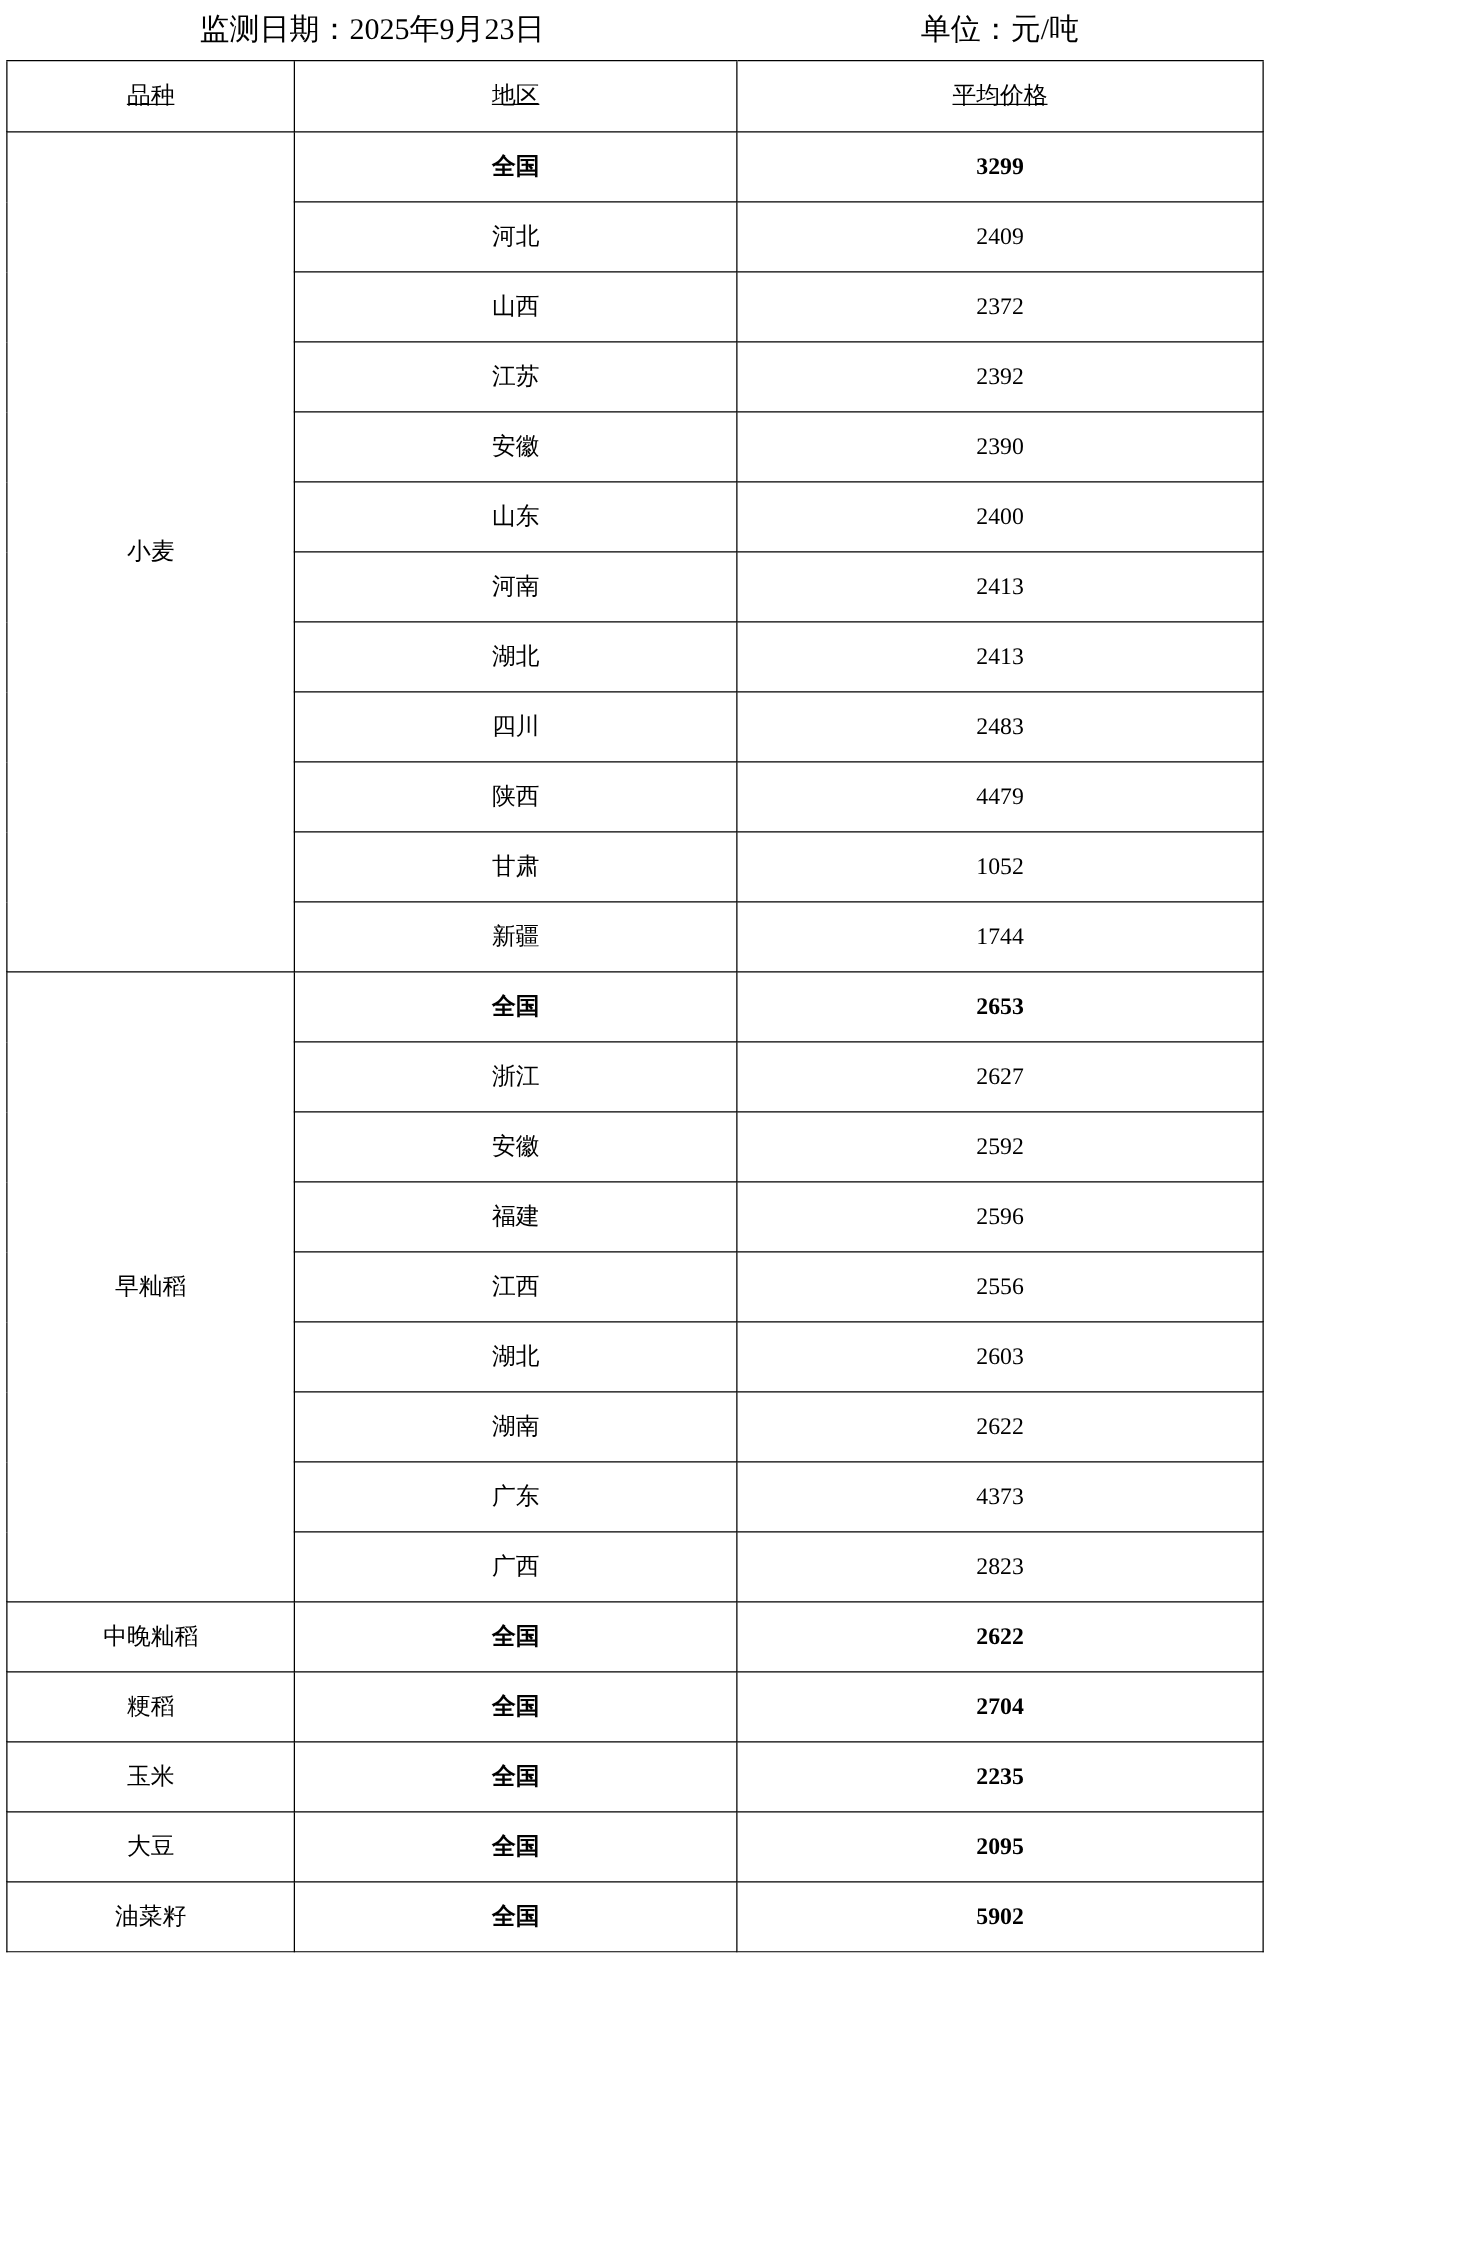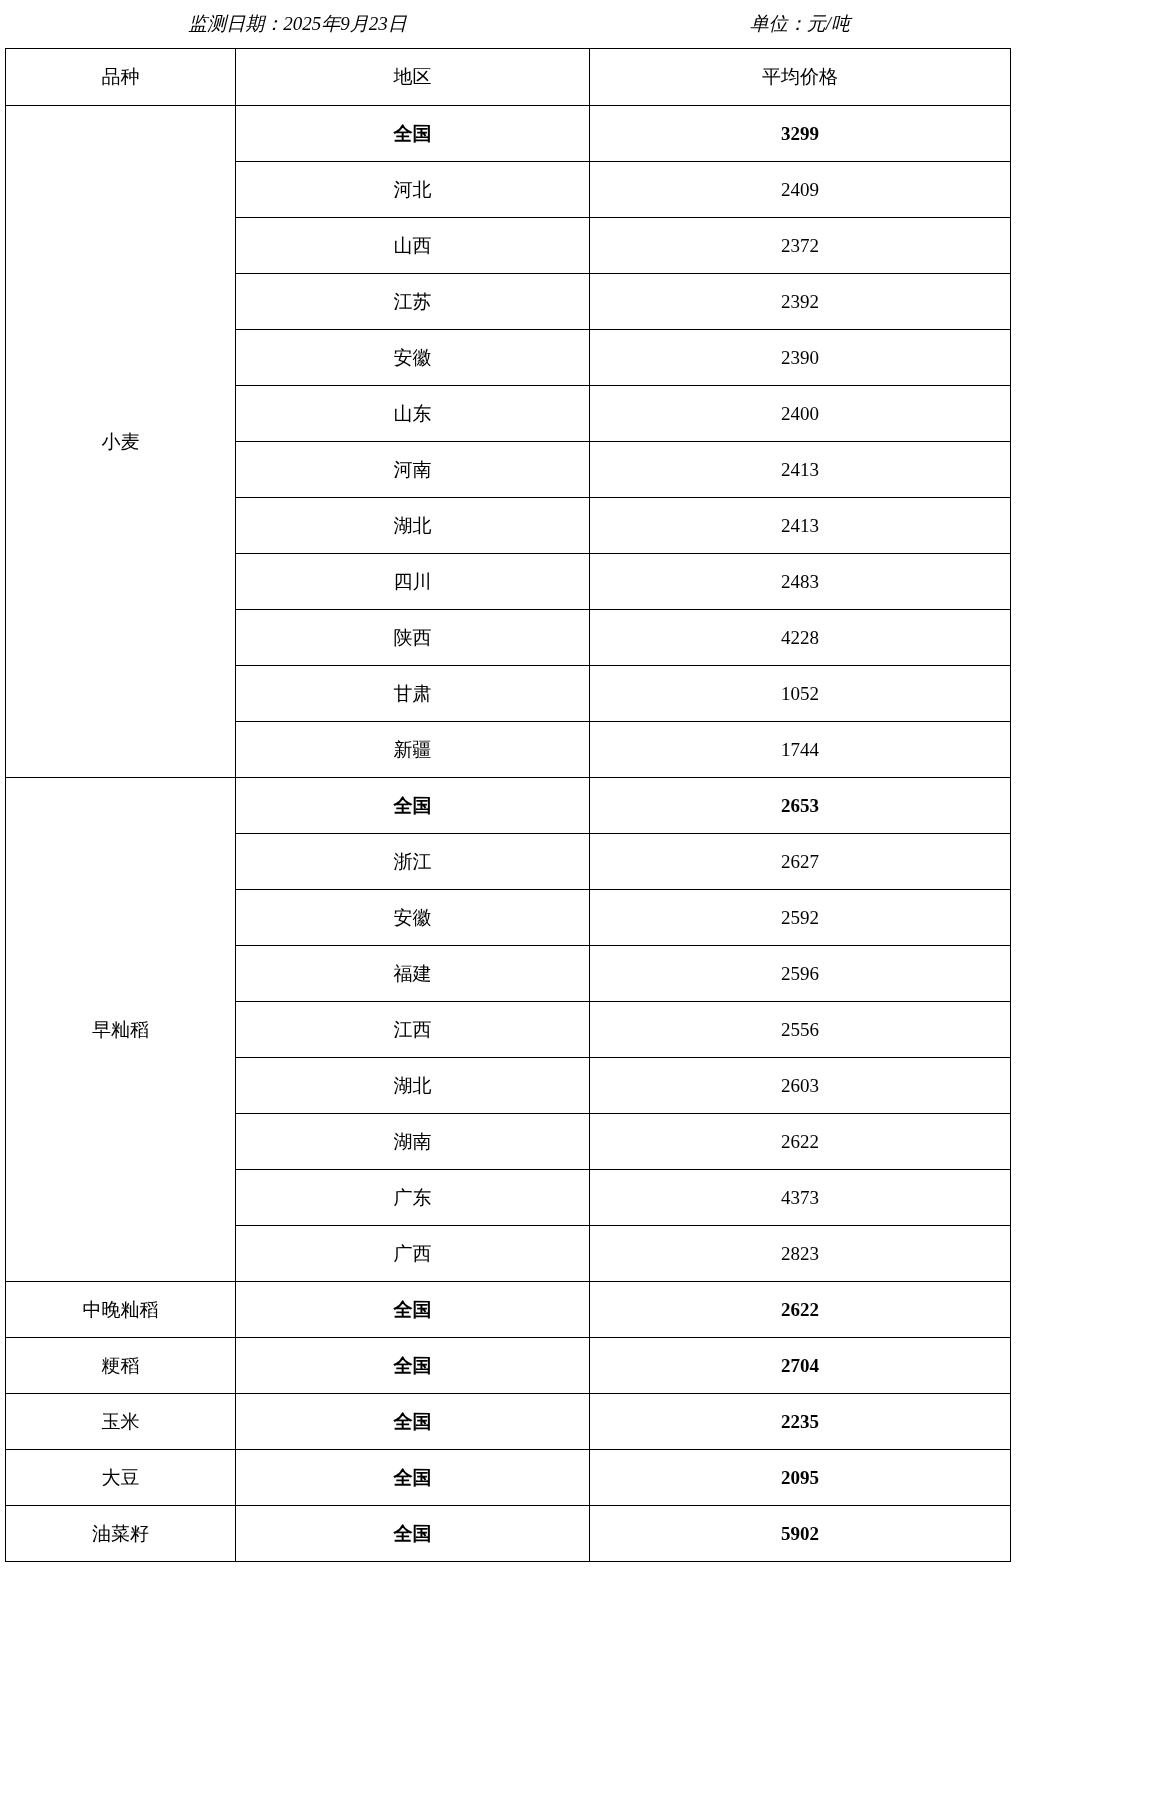--- a/index.html
+++ b/index.html
@@ -33,37 +33,37 @@
     font-size: 19px;
     text-align: center;
     vertical-align: middle;
     height: 55px;
     padding: 0 6px;
     line-height: 1.35;
   }
   
   tr.meta-row td {
     height: 48px;
-    font-size: 19px;
+    font-size: 24px;
     border-top: none;
     border-left: none;
     border-right: none;
-    font-style: italic;
   }
   td.meta-left {
     text-align: left;
     padding-left: 8px;
     border-right: 1px solid #000;
   }
   td.meta-right {
     text-align: right;
     padding-right: 8px;
   }
   tr.col-head td {
     height: 56px;
+    text-decoration: underline;
   }
   td.variety-cell {
     font-size: 19px;
   }
   td.bold {
     font-weight: bold;
     font-size: 20px;
     font-family: Liberation Serif, serif;
   }
   td.region-cell, td.price-cell {
@@ -123,21 +123,21 @@
         <tr>
           <td class="region-cell">湖北</td>
           <td class="price-cell">2413</td>
         </tr>
         <tr>
           <td class="region-cell">四川</td>
           <td class="price-cell">2483</td>
         </tr>
         <tr>
           <td class="region-cell">陕西</td>
-          <td class="price-cell">4228</td>
+          <td class="price-cell">4479</td>
         </tr>
         <tr>
           <td class="region-cell">甘肃</td>
           <td class="price-cell">1052</td>
         </tr>
         <tr>
           <td class="region-cell">新疆</td>
           <td class="price-cell">1744</td>
         </tr>
         <tr>

